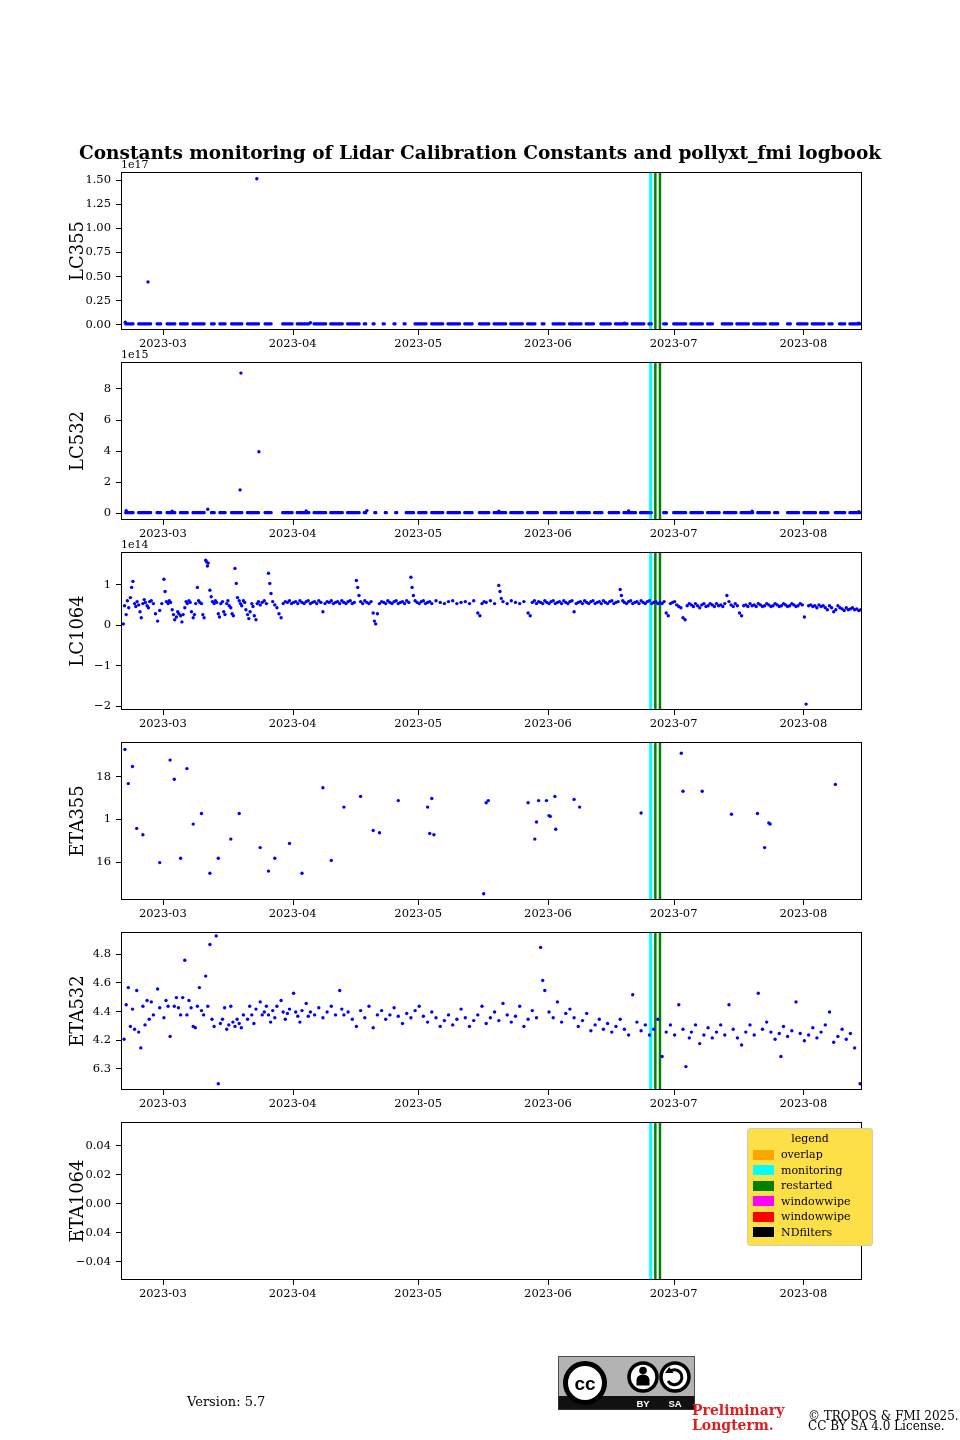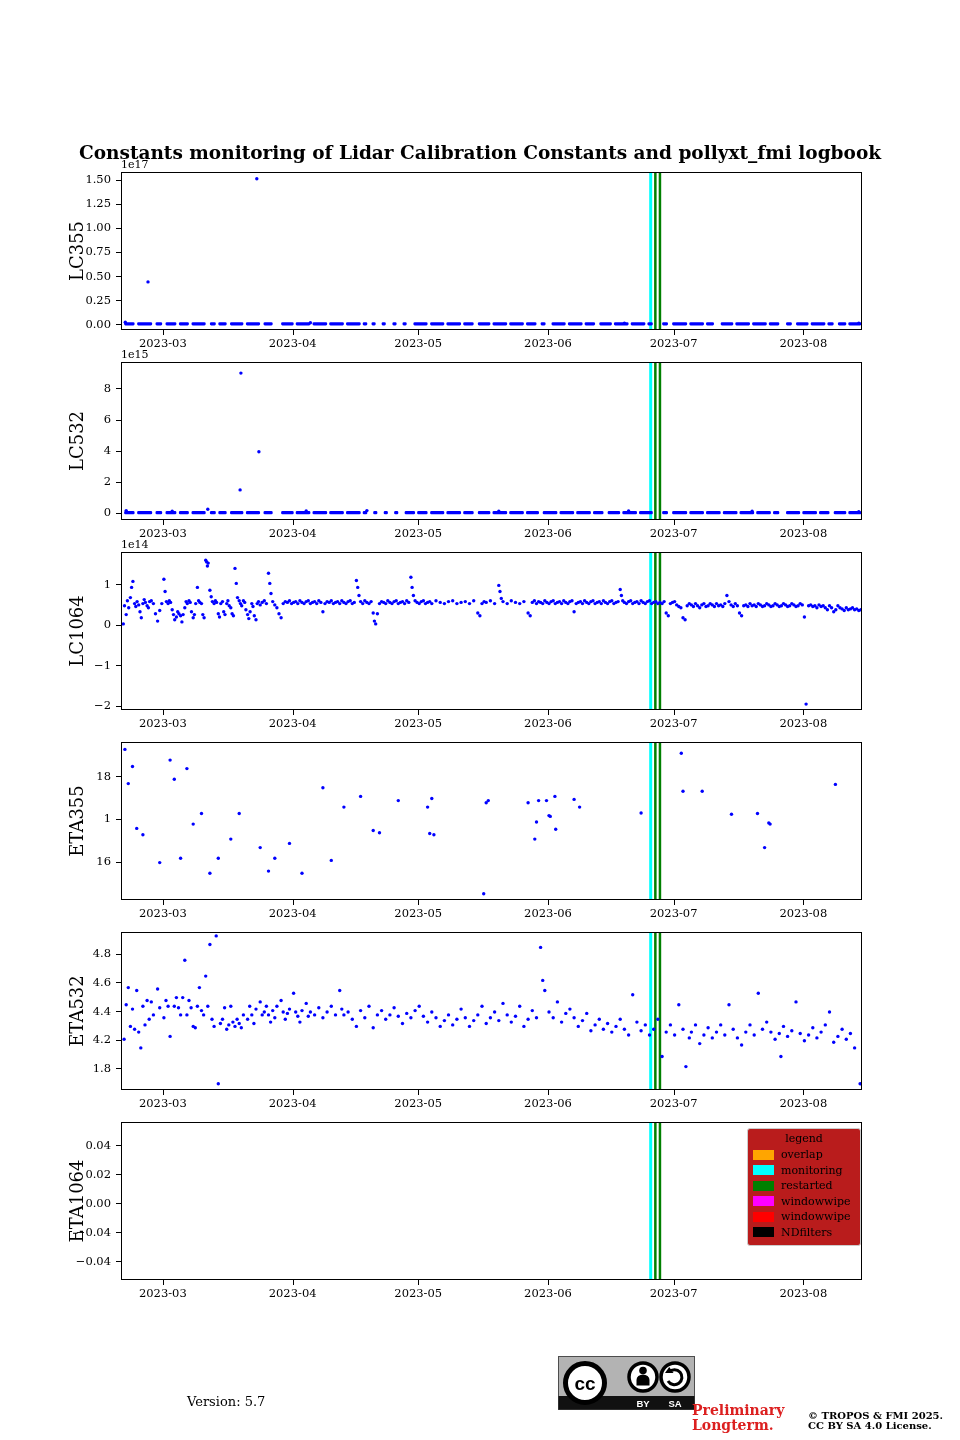--- a/index.html
+++ b/index.html
@@ -5,23 +5,23 @@
   :root{
     --serif: "DejaVu Serif", "Liberation Serif", serif;
   }
   html,body{margin:0;padding:0;background:#ffffff;}
   .page{position:relative;width:960px;height:1440px;background:#ffffff;overflow:hidden;font-family:var(--serif);color:#000;}
   .fig-title{position:absolute;left:0;top:142px;width:960px;text-align:center;font-size:18.5px;font-weight:bold;white-space:nowrap;}
   #figure{position:absolute;left:0;top:0;width:960px;height:1440px;}
   .xlabel{position:absolute;left:121px;top:1299px;width:741px;text-align:center;font-size:15.5px;}
   .version{position:absolute;left:187px;top:1394px;font-size:13px;}
   .prelim{position:absolute;left:692px;top:1403px;font-size:14px;font-weight:bold;line-height:15px;color:#dc2020;}
-  .copyr{position:absolute;left:808px;top:1411px;font-size:10px;font-weight:bold;line-height:10px;font-family:"DejaVu Serif","Liberation Serif",serif;}
+  .copyr{position:absolute;left:808px;top:1411px;font-size:12px;font-weight:normal;line-height:10px;font-family:"DejaVu Serif","Liberation Serif",serif;}
   .ccbadge{position:absolute;left:558px;top:1356px;}
-  .legend-box{position:absolute;left:747px;top:1128px;width:114px;background:#b91c1c;border:1px solid #cccccc;border-radius:3px;box-sizing:border-box;padding:3px 5px 5px 5px;font-size:11px;z-index:5;}
+  .legend-box{position:absolute;left:747px;top:1128px;width:126px;background:#fde047;border:1px solid #cccccc;border-radius:3px;box-sizing:border-box;padding:3px 5px 5px 5px;font-size:11px;z-index:5;}
   .legend-title{text-align:center;margin-bottom:2px;}
   .legend-row{display:flex;align-items:center;height:15.5px;}
   .legend-patch{display:inline-block;width:21px;height:10px;margin-right:7px;flex:0 0 21px;}
 </style>
 </head>
 <body>
 
 <div class="page">
   <div class="fig-title">Constants monitoring of Lidar Calibration Constants and pollyxt_fmi logbook</div>
 
@@ -932,21 +932,21 @@
         </svg></div>
       <div style="position: absolute; left: 116px; top: 953.545px; width: 5px; height: 1px; background: rgb(0, 0, 0);"></div>
       <div style="position: absolute; left: 59px; top: 946.045px; width: 52px; text-align: right; font: 11.5px &quot;DejaVu Serif&quot;, &quot;Liberation Serif&quot;, serif;">4.8</div>
       <div style="position: absolute; left: 116px; top: 982.273px; width: 5px; height: 1px; background: rgb(0, 0, 0);"></div>
       <div style="position: absolute; left: 59px; top: 974.773px; width: 52px; text-align: right; font: 11.5px &quot;DejaVu Serif&quot;, &quot;Liberation Serif&quot;, serif;">4.6</div>
       <div style="position: absolute; left: 116px; top: 1011px; width: 5px; height: 1px; background: rgb(0, 0, 0);"></div>
       <div style="position: absolute; left: 59px; top: 1003.5px; width: 52px; text-align: right; font: 11.5px &quot;DejaVu Serif&quot;, &quot;Liberation Serif&quot;, serif;">4.4</div>
       <div style="position: absolute; left: 116px; top: 1039.73px; width: 5px; height: 1px; background: rgb(0, 0, 0);"></div>
       <div style="position: absolute; left: 59px; top: 1032.23px; width: 52px; text-align: right; font: 11.5px &quot;DejaVu Serif&quot;, &quot;Liberation Serif&quot;, serif;">4.2</div>
       <div style="position: absolute; left: 116px; top: 1068.45px; width: 5px; height: 1px; background: rgb(0, 0, 0);"></div>
-      <div style="position: absolute; left: 59px; top: 1060.95px; width: 52px; text-align: right; font: 11.5px &quot;DejaVu Serif&quot;, &quot;Liberation Serif&quot;, serif;">1.8</div>
+      <div style="position: absolute; left: 59px; top: 1060.95px; width: 52px; text-align: right; font: 11.5px &quot;DejaVu Serif&quot;, &quot;Liberation Serif&quot;, serif;">6.3</div>
       <div style="position: absolute; left: 162.864px; top: 1090px; width: 1px; height: 5px; background: rgb(0, 0, 0);"></div>
       <div style="position: absolute; left: 127.864px; top: 1096px; width: 70px; text-align: center; font: 11.5px &quot;DejaVu Serif&quot;, &quot;Liberation Serif&quot;, serif;">2023-03</div>
       <div style="position: absolute; left: 292.644px; top: 1090px; width: 1px; height: 5px; background: rgb(0, 0, 0);"></div>
       <div style="position: absolute; left: 257.644px; top: 1096px; width: 70px; text-align: center; font: 11.5px &quot;DejaVu Serif&quot;, &quot;Liberation Serif&quot;, serif;">2023-04</div>
       <div style="position: absolute; left: 418.237px; top: 1090px; width: 1px; height: 5px; background: rgb(0, 0, 0);"></div>
       <div style="position: absolute; left: 383.237px; top: 1096px; width: 70px; text-align: center; font: 11.5px &quot;DejaVu Serif&quot;, &quot;Liberation Serif&quot;, serif;">2023-05</div>
       <div style="position: absolute; left: 548.017px; top: 1090px; width: 1px; height: 5px; background: rgb(0, 0, 0);"></div>
       <div style="position: absolute; left: 513.017px; top: 1096px; width: 70px; text-align: center; font: 11.5px &quot;DejaVu Serif&quot;, &quot;Liberation Serif&quot;, serif;">2023-06</div>
       <div style="position: absolute; left: 673.61px; top: 1090px; width: 1px; height: 5px; background: rgb(0, 0, 0);"></div>
       <div style="position: absolute; left: 638.61px; top: 1096px; width: 70px; text-align: center; font: 11.5px &quot;DejaVu Serif&quot;, &quot;Liberation Serif&quot;, serif;">2023-07</div>

